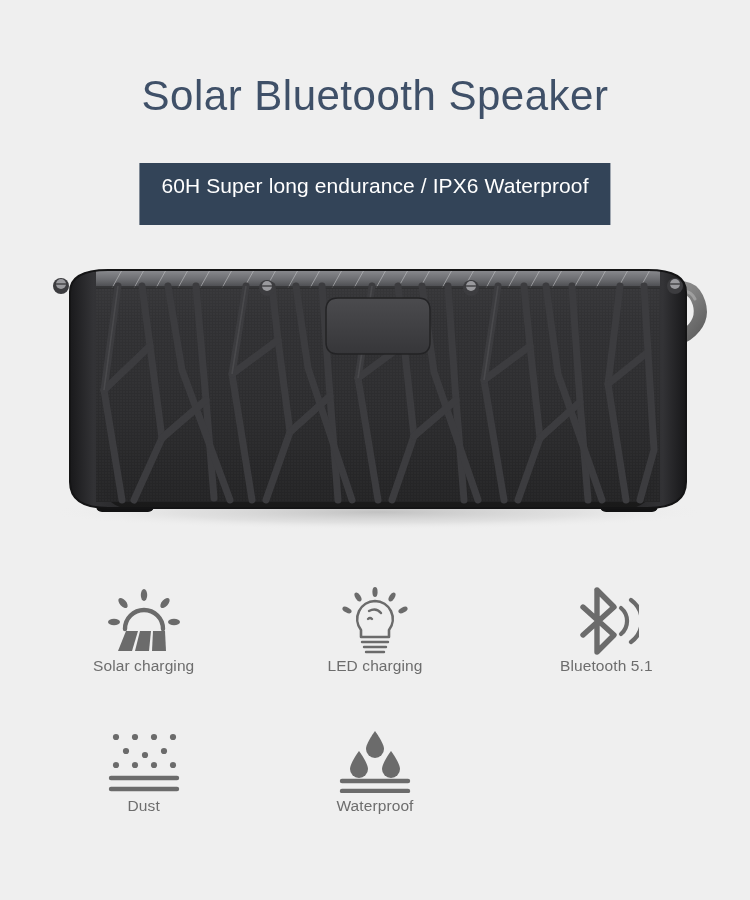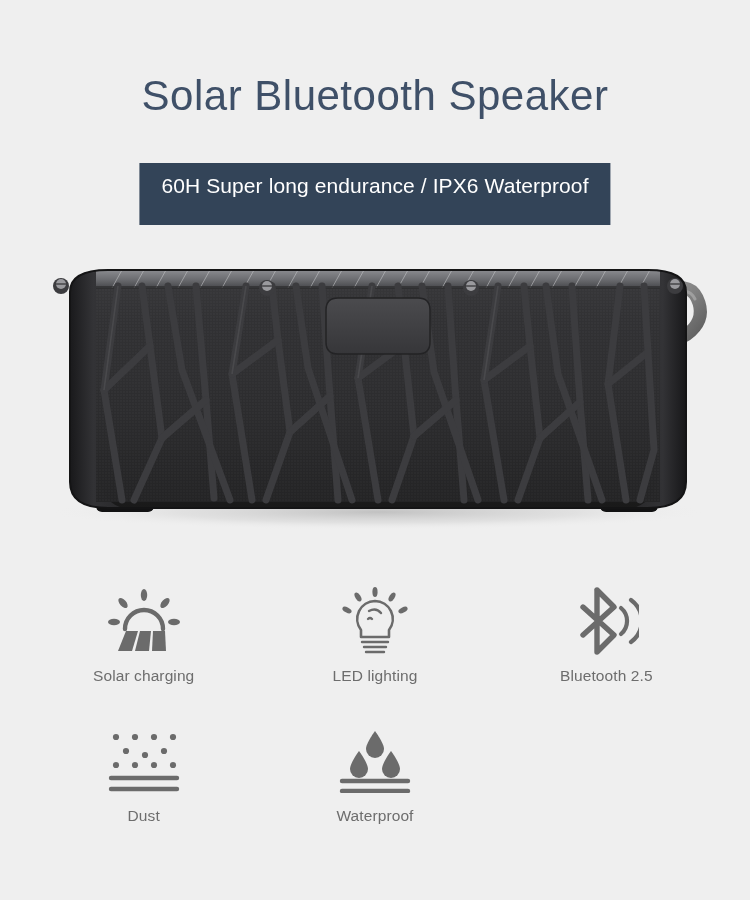--- a/index.html
+++ b/index.html
@@ -86,21 +86,20 @@
   .feature-icon {
     height: 72px;
     display: flex;
     align-items: center;
     justify-content: center;
   }
 
   .feature-icon svg { display: block; }
 
   .feature-label {
-    margin-top: 10px;
     font-size: 15.5px;
     color: #6d6d6d;
     text-align: center;
     letter-spacing: 0.1px;
     white-space: nowrap;
   }
 </style>
 </head>
 <body>
 
@@ -327,32 +326,32 @@
           <path d="M30,24 q7,-4 12,2" fill="none" stroke="#6b6b6b" stroke-width="2.4" stroke-linecap="round"></path>
           <path d="M29,32 q2,-2 4,0" fill="none" stroke="#6b6b6b" stroke-width="2.4" stroke-linecap="round"></path>
 
           <g stroke="#6b6b6b" stroke-width="2.4" stroke-linecap="round">
             <path d="M23,55 L49,55"></path>
             <path d="M25,60 L47,60"></path>
             <path d="M27,65 L45,65"></path>
           </g>
         </svg>
       </div>
-      <div class="feature-label">LED lighting</div>
+      <div class="feature-label">LED charging</div>
     </div>
 
     <div class="feature">
       <div class="feature-icon">
         <svg width="66" height="70" viewBox="0 0 66 70">
           <path d="M24,4 L24,66 L41,49 L10,21 M10,49 L41,21 L24,4" fill="none" stroke="#6b6b6b" stroke-width="5.4" stroke-linecap="round" stroke-linejoin="round"></path>
           <path d="M48,22 A17,17 0 0 1 48,48" fill="none" stroke="#6b6b6b" stroke-width="4.2" stroke-linecap="round"></path>
           <path d="M58,14 A26,26 0 0 1 58,56" fill="none" stroke="#6b6b6b" stroke-width="4.2" stroke-linecap="round"></path>
         </svg>
       </div>
-      <div class="feature-label">Bluetooth 2.5</div>
+      <div class="feature-label">Bluetooth 5.1</div>
     </div>
 
     <div class="feature">
       <div class="feature-icon">
         <svg width="82" height="64" viewBox="0 0 82 64">
           <g fill="#6b6b6b">
             <circle cx="13" cy="8" r="3.1"></circle>
             <circle cx="32" cy="8" r="3.1"></circle>
             <circle cx="51" cy="8" r="3.1"></circle>
             <circle cx="70" cy="8" r="3.1"></circle>

